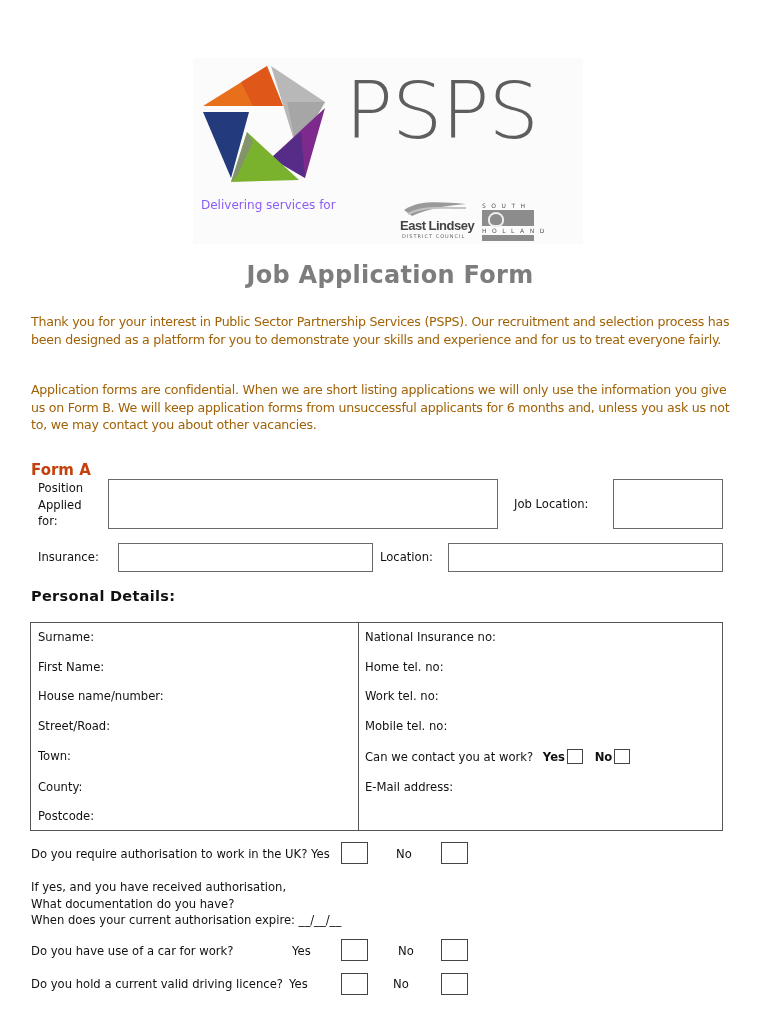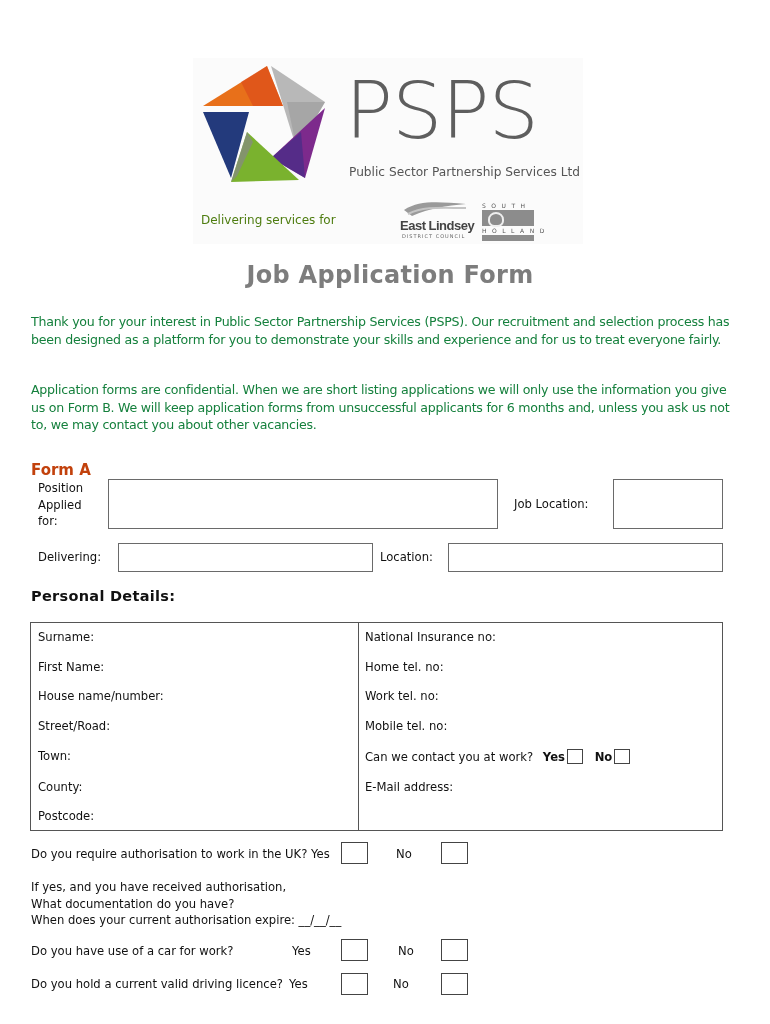--- a/index.html
+++ b/index.html
@@ -6,36 +6,36 @@
     html, body { width: 770px; height: 1024px; background: #ffffff; overflow: hidden; }
     body { position: relative; font-family: "DejaVu Sans", sans-serif; color: #111; }
 
     .abs { position: absolute; }
 
     
     .logo-block { left: 193px; top: 58px; width: 390px; height: 186px; background: #fbfbfb; }
     .logo-mark { left: 8px; top: 4px; width: 126px; height: 122px; }
     .psps-text { left: 152px; top: 14px; font-family: "DejaVu Sans", sans-serif; font-size: 78px; font-weight: 300; color: #5e5e5e; letter-spacing: -1px; line-height: 1; transform: scaleX(1.02); transform-origin: left; }
     .psps-sub { left: 156px; top: 107px; font-family: "DejaVu Sans", sans-serif; font-size: 12.2px; color: #555; white-space: nowrap; }
-    .delivering { left: 8px; top: 155px; font-size: 12px; color: #4d7c0f; white-space: nowrap; }
+    .delivering { left: 8px; top: 140px; font-size: 12px; color: #8b5cf6; white-space: nowrap; }
     .el-logo { left: 205px; top: 142px; width: 70px; height: 42px; }
     .el-name { position: absolute; left: 2px; top: 18px; font-size: 13px; color: #444; letter-spacing: -0.5px; white-space: nowrap; font-weight: bold; font-family: "Liberation Sans", sans-serif; }
     .el-sub { position: absolute; left: 4px; top: 33px; font-size: 5px; color: #666; letter-spacing: 1px; white-space: nowrap; }
     .sh-logo { left: 289px; top: 144px; width: 52px; height: 40px; }
     .sh-top { position: absolute; left: 0; top: 0; font-size: 6px; letter-spacing: 5.5px; color: #555; white-space: nowrap; }
     .sh-img { position: absolute; left: 0; top: 8px; width: 52px; height: 16px; background: #8c8c8c; }
     .sh-img::before { content: ""; position: absolute; left: 6px; top: 2px; width: 12px; height: 11px; border-radius: 50% 50% 40% 40%; border: 2px solid #eee; }
     .sh-mid { position: absolute; left: 0; top: 25px; font-size: 6px; letter-spacing: 5.5px; color: #555; white-space: nowrap; }
     .sh-bot { position: absolute; left: 0; top: 33px; width: 52px; height: 6px; background: #8c8c8c; }
 
     
     .title { left: 0; width: 780px; top: 261px; text-align: center; font-family: "DejaVu Sans", sans-serif; font-weight: bold; font-size: 24px; color: #7d7d7d; letter-spacing: 0.3px; }
 
     
-    .intro { left: 31px; width: 700px; font-family: "DejaVu Sans", sans-serif; font-size: 12.6px; line-height: 17.5px; color: #15803d; letter-spacing: -0.25px; }
+    .intro { left: 31px; width: 700px; font-family: "DejaVu Sans", sans-serif; font-size: 12.6px; line-height: 17.5px; color: #a16207; letter-spacing: -0.25px; }
     .intro1 { top: 313px; }
     .intro2 { top: 381px; }
 
     
     .form-a-heading { left: 31px; top: 461px; font-size: 15px; font-weight: bold; color: #c2410c; }
     .small-label { font-size: 11.6px; color: #111; font-family: "DejaVu Sans", sans-serif; }
     .pos-label { left: 38px; top: 480px; line-height: 16.5px; }
     .box { position: absolute; border: 1.3px solid #6a6a6a; background: #fff; }
     .pos-box { left: 108px; top: 479px; width: 390px; height: 50px; }
     .jobref-label { left: 514px; top: 497px; }
@@ -71,21 +71,20 @@
 
     <polygon points="124,46 104,116 70,96" fill="#7d2a8c"></polygon>
     <polygon points="100,70 104,116 70,96" fill="#3a2e85" opacity="0.6"></polygon>
 
     <polygon points="30,120 46,70 98,118" fill="#7ab22e"></polygon>
     <polygon points="30,120 46,70 52,80 36,114" fill="#888" opacity="0.7"></polygon>
 
     <polygon points="2,50 48,50 30,116" fill="#233a7c"></polygon>
   </svg>
   <div class="abs psps-text">PSPS</div>
-  <div class="abs psps-sub">Public Sector Partnership Services Ltd</div>
   <div class="abs delivering">Delivering services for</div>
   <div class="abs el-logo">
     <svg style="position:absolute;left:4px;top:0;" width="66" height="18" viewBox="0 0 66 18">
       <path d="M2,10 C18,0 36,2 64,4 C44,6 28,8 10,16 Z" fill="#9a9a9a"></path>
       <path d="M6,14 C22,6 40,8 64,8" stroke="#c4c4c4" stroke-width="2" fill="none"></path>
     </svg>
     <div class="el-name">East Lindsey</div>
     <div class="el-sub">DISTRICT COUNCIL</div>
   </div>
   <div class="abs sh-logo">
@@ -103,21 +102,21 @@
 
 <div class="abs form-a-heading">Form A</div>
 <div class="abs small-label pos-label">
   <div>Position</div>
   <div>Applied</div>
   <div>for:</div>
 </div>
 <div class="box pos-box"></div>
 <div class="abs small-label jobref-label">Job Location:</div>
 <div class="box jobref-box"></div>
-<div class="abs small-label dept-label">Delivering:</div>
+<div class="abs small-label dept-label">Insurance:</div>
 <div class="box dept-box"></div>
 <div class="abs small-label loc-label">Location:</div>
 <div class="box loc-box"></div>
 
 <div class="abs pd-heading">Personal Details:</div>
 <div class="abs pd-table">
   <div class="pd-divider"></div>
 
   <div class="pd-field" style="left:7px;top:7px;">Surname:</div>
   <div class="pd-field" style="left:7px;top:37px;">First Name:</div>

